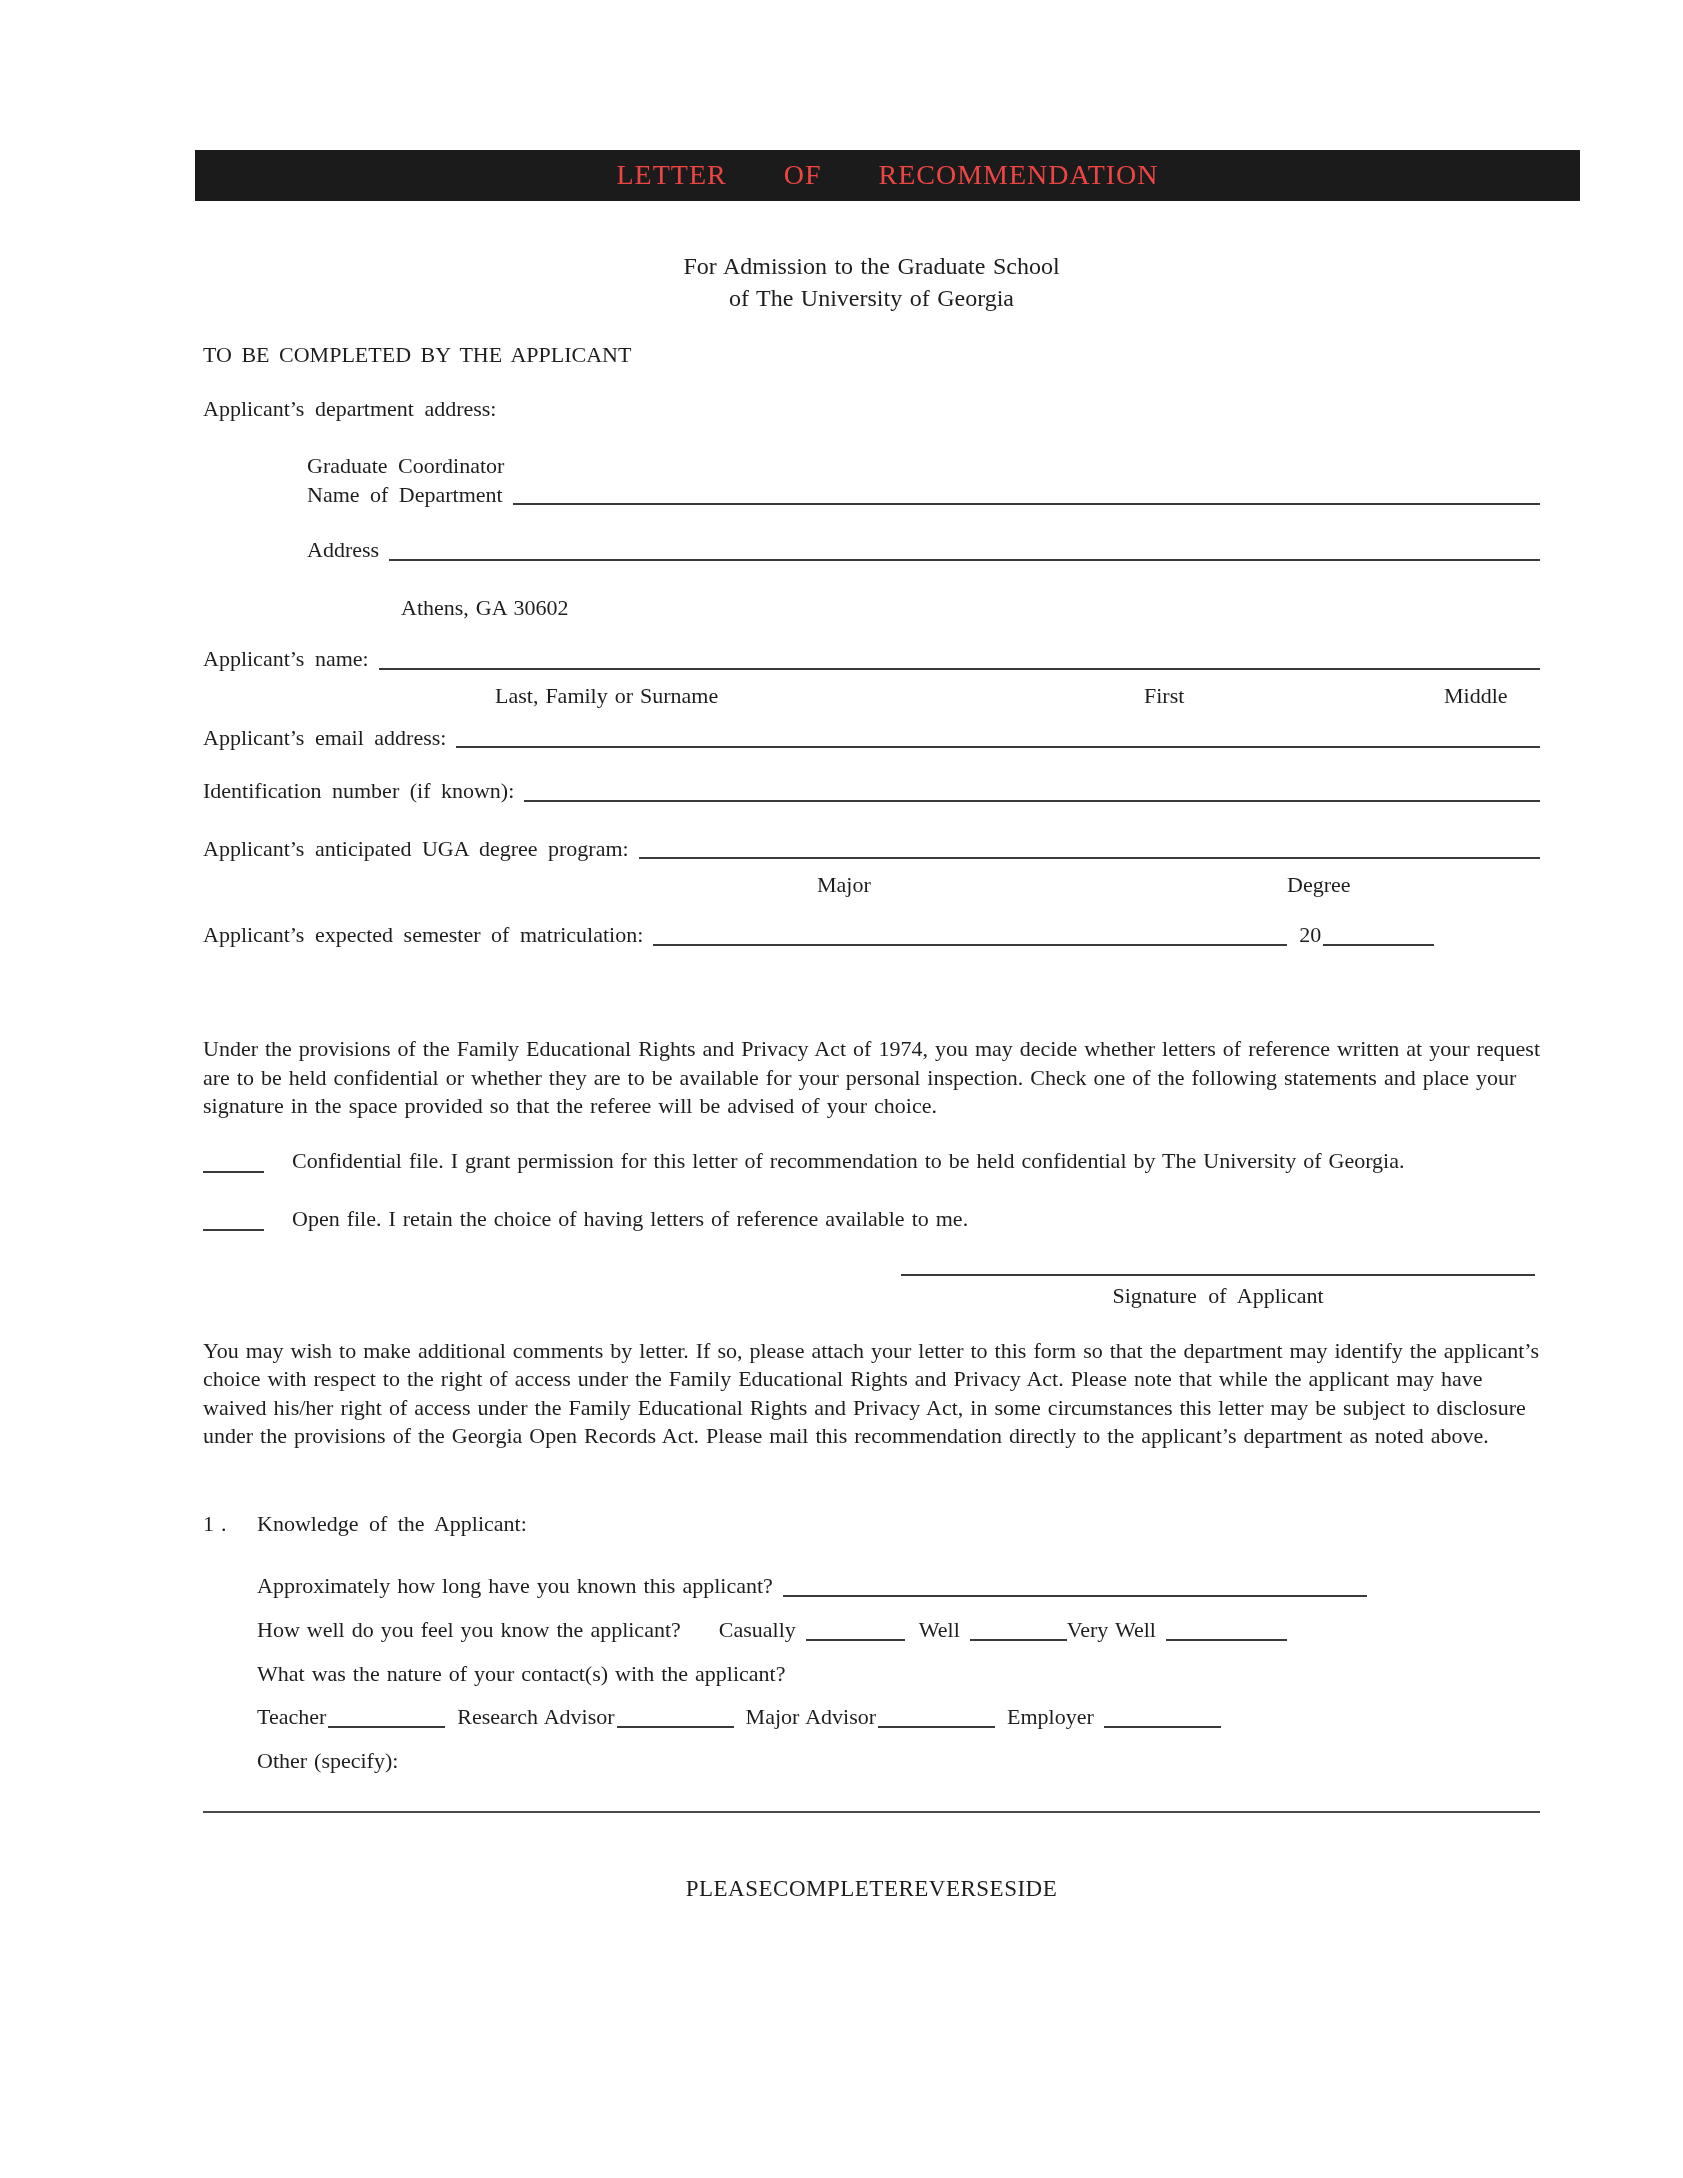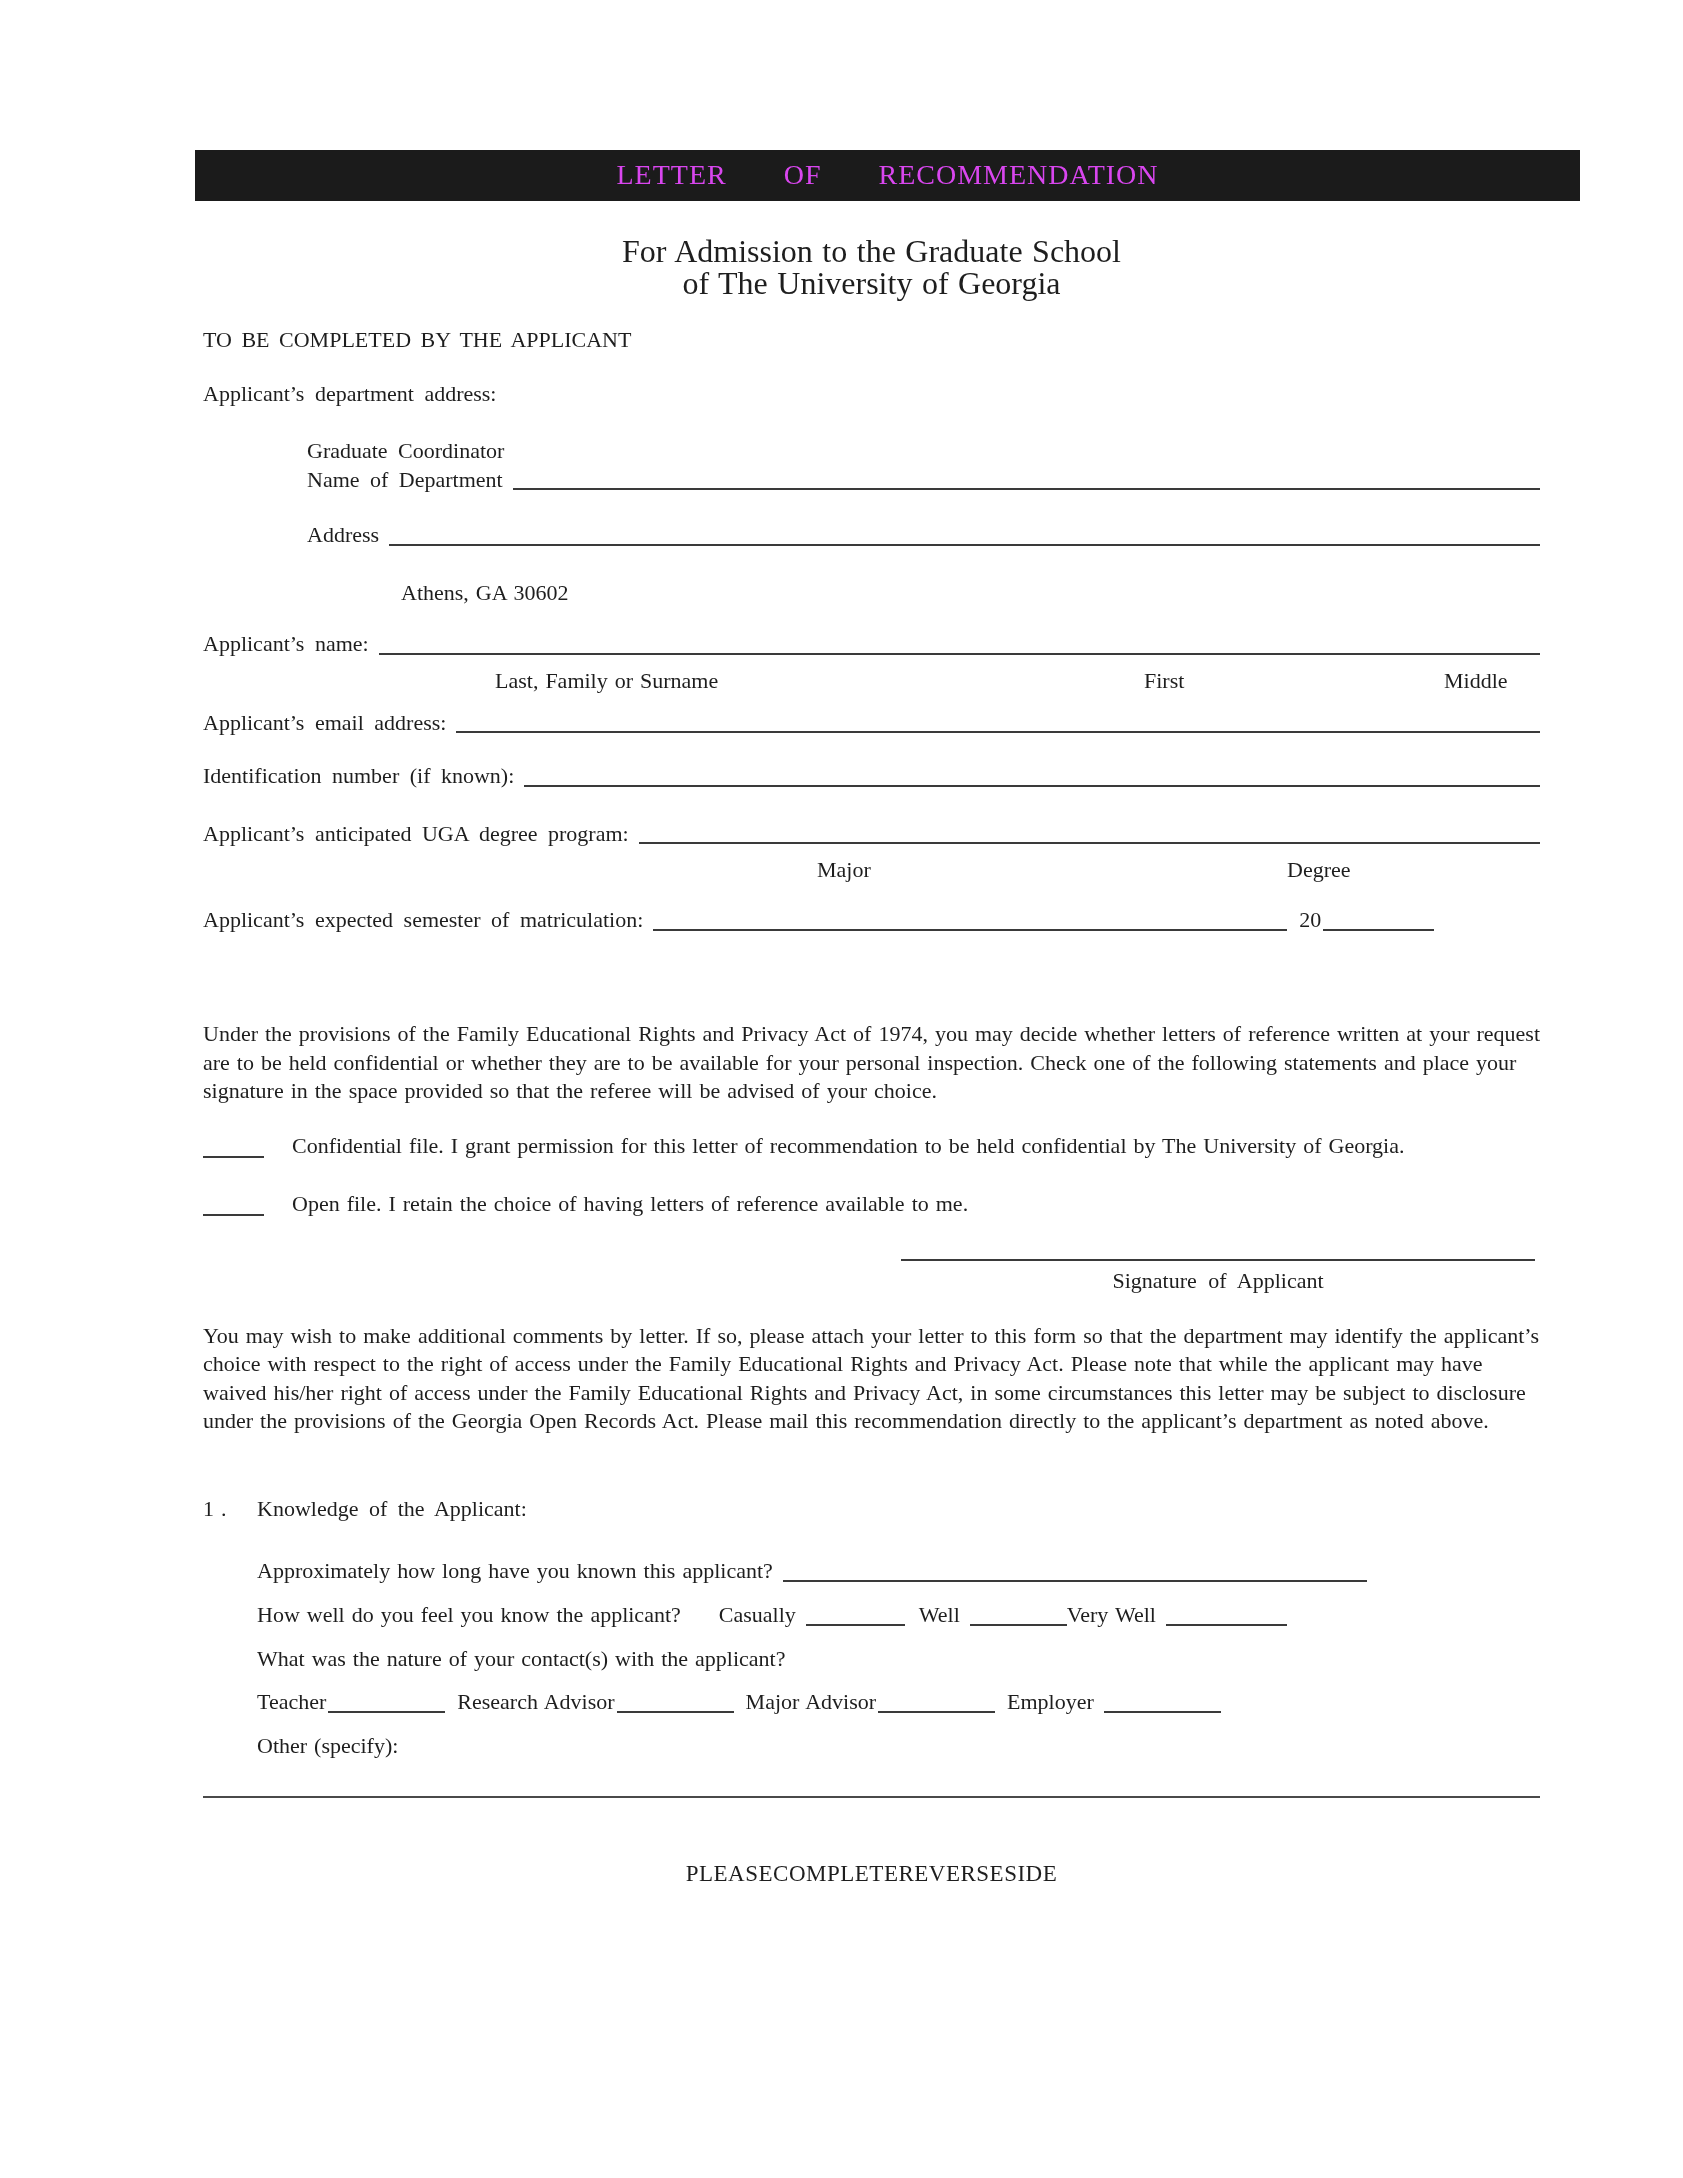--- a/index.html
+++ b/index.html
@@ -7,23 +7,23 @@
     position:relative; width:1683px; height:2178px; background:#ffffff;
     font-family:"Liberation Serif","DejaVu Serif",serif;
     color:#1e1e1e; font-size:22px; line-height:1.3; overflow:hidden;
     word-spacing:1.5px;
   }
   .content { position:absolute; left:203px; top:0; width:1337px; }
 
   .banner {
     margin:150px -40px 0 -8px; height:51px; background:#1b1b1b;
     display:flex; align-items:center; justify-content:center; gap:57px;
-    color:#d946ef; font-size:28px; letter-spacing:1px;
+    color:#ef4444; font-size:28px; letter-spacing:1px;
   }
-  .subtitle { margin-top:34px; text-align:center; font-size:32px; line-height:32px; }
+  .subtitle { margin-top:49px; text-align:center; font-size:24px; line-height:32px; }
 
   .sec-heading { margin-top:27px; word-spacing:4px; }
   .label { word-spacing:5px; }
 
   .row { display:flex; align-items:flex-end; }
   .row > .lbl { white-space:nowrap; word-spacing:5px; }
   .blank {
     flex:1 1 auto; height:0; border-bottom:2px solid #3a3a3a;
     margin-bottom:4px; margin-left:10px; min-width:30px;
   }

